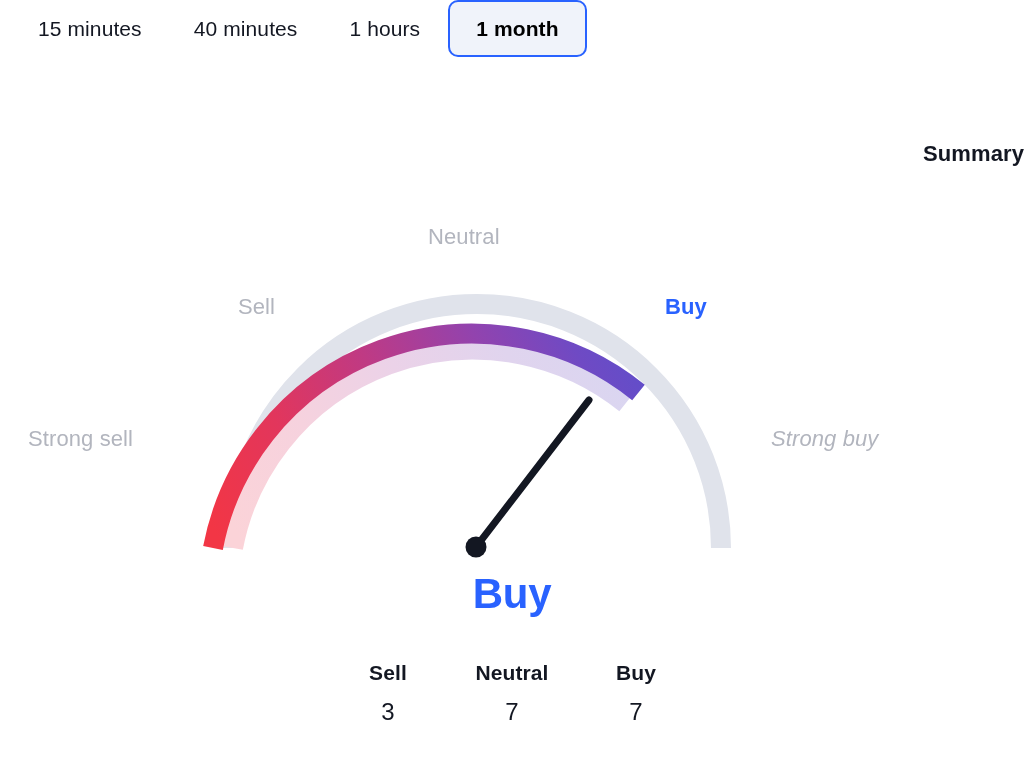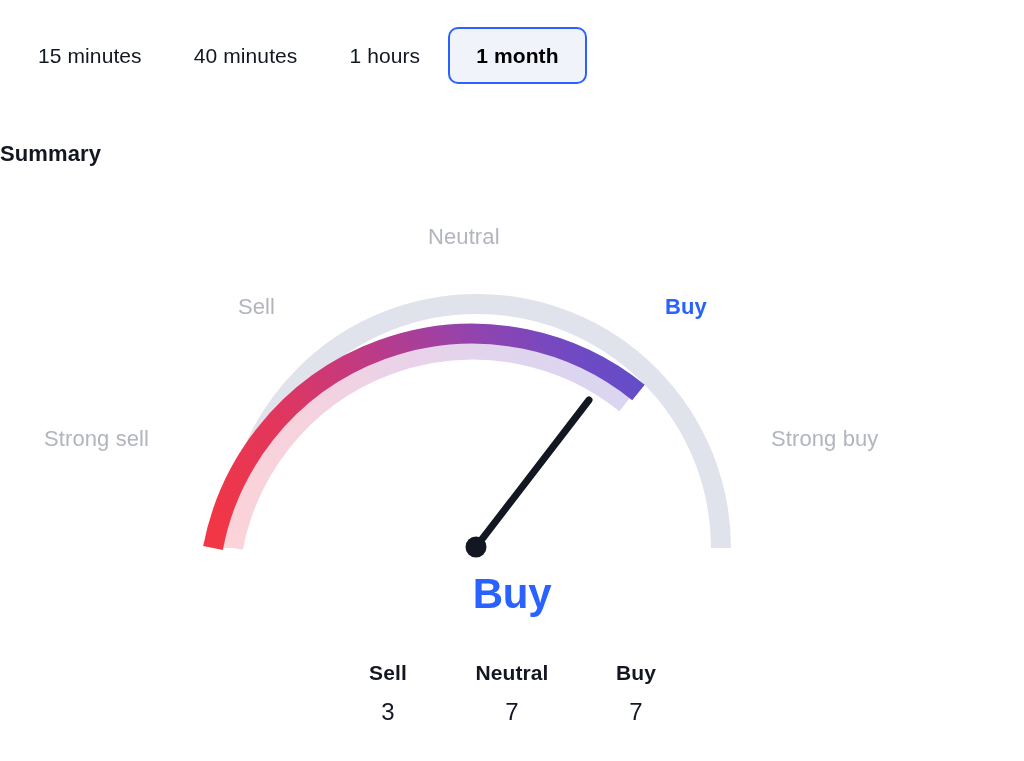--- a/index.html
+++ b/index.html
@@ -18,21 +18,21 @@
   }
 
   
   #timeframe-bar {
     position: absolute;
     left: 0;
     top: 0;
     width: 1024px;
     height: 110px;
     display: flex;
-    align-items: center;
+    align-items: flex-start;
     justify-content: flex-start;
     box-sizing: border-box;
     padding-left: 4px;
   }
   .tf-clip {
     width: 6px;
     height: 44px;
     flex: 0 0 auto;
     border-radius: 0 6px 6px 0;
     background: #ffffff;
@@ -61,21 +61,21 @@
     border-color: #2962FF;
     padding: 16px 26px;
   }
 
   
   #summary-title {
     position: absolute;
     left: 0;
     top: 141px;
     width: 1024px;
-    text-align: left;
+    text-align: right;
     font-size: 22px;
     font-weight: 700;
     color: #131722;
     letter-spacing: 0.1px;
   }
 
   
   #gauge-wrap {
     position: absolute;
     left: 0;
@@ -99,25 +99,25 @@
     font-weight: 400;
     color: #B2B5BE;
     white-space: nowrap;
     letter-spacing: 0.1px;
     cursor: default;
   }
   .zone-label.highlight {
     color: #2962FF;
     font-weight: 700;
   }
-  #zone-strong-sell { left: 44px;  top: 426px; }
+  #zone-strong-sell { left: 28px;  top: 426px; }
   #zone-sell        { left: 238px; top: 294px; }
   #zone-neutral     { left: 428px; top: 224px; }
   #zone-buy         { left: 665px; top: 294px; }
-  #zone-strong-buy  { left: 771px; top: 426px; }
+  #zone-strong-buy  { left: 771px; top: 426px; font-style: italic; }
 
   
   #verdict {
     position: absolute;
     left: 0;
     top: 573px;
     width: 1024px;
     text-align: center;
     font-size: 42px;
     font-weight: 700;

